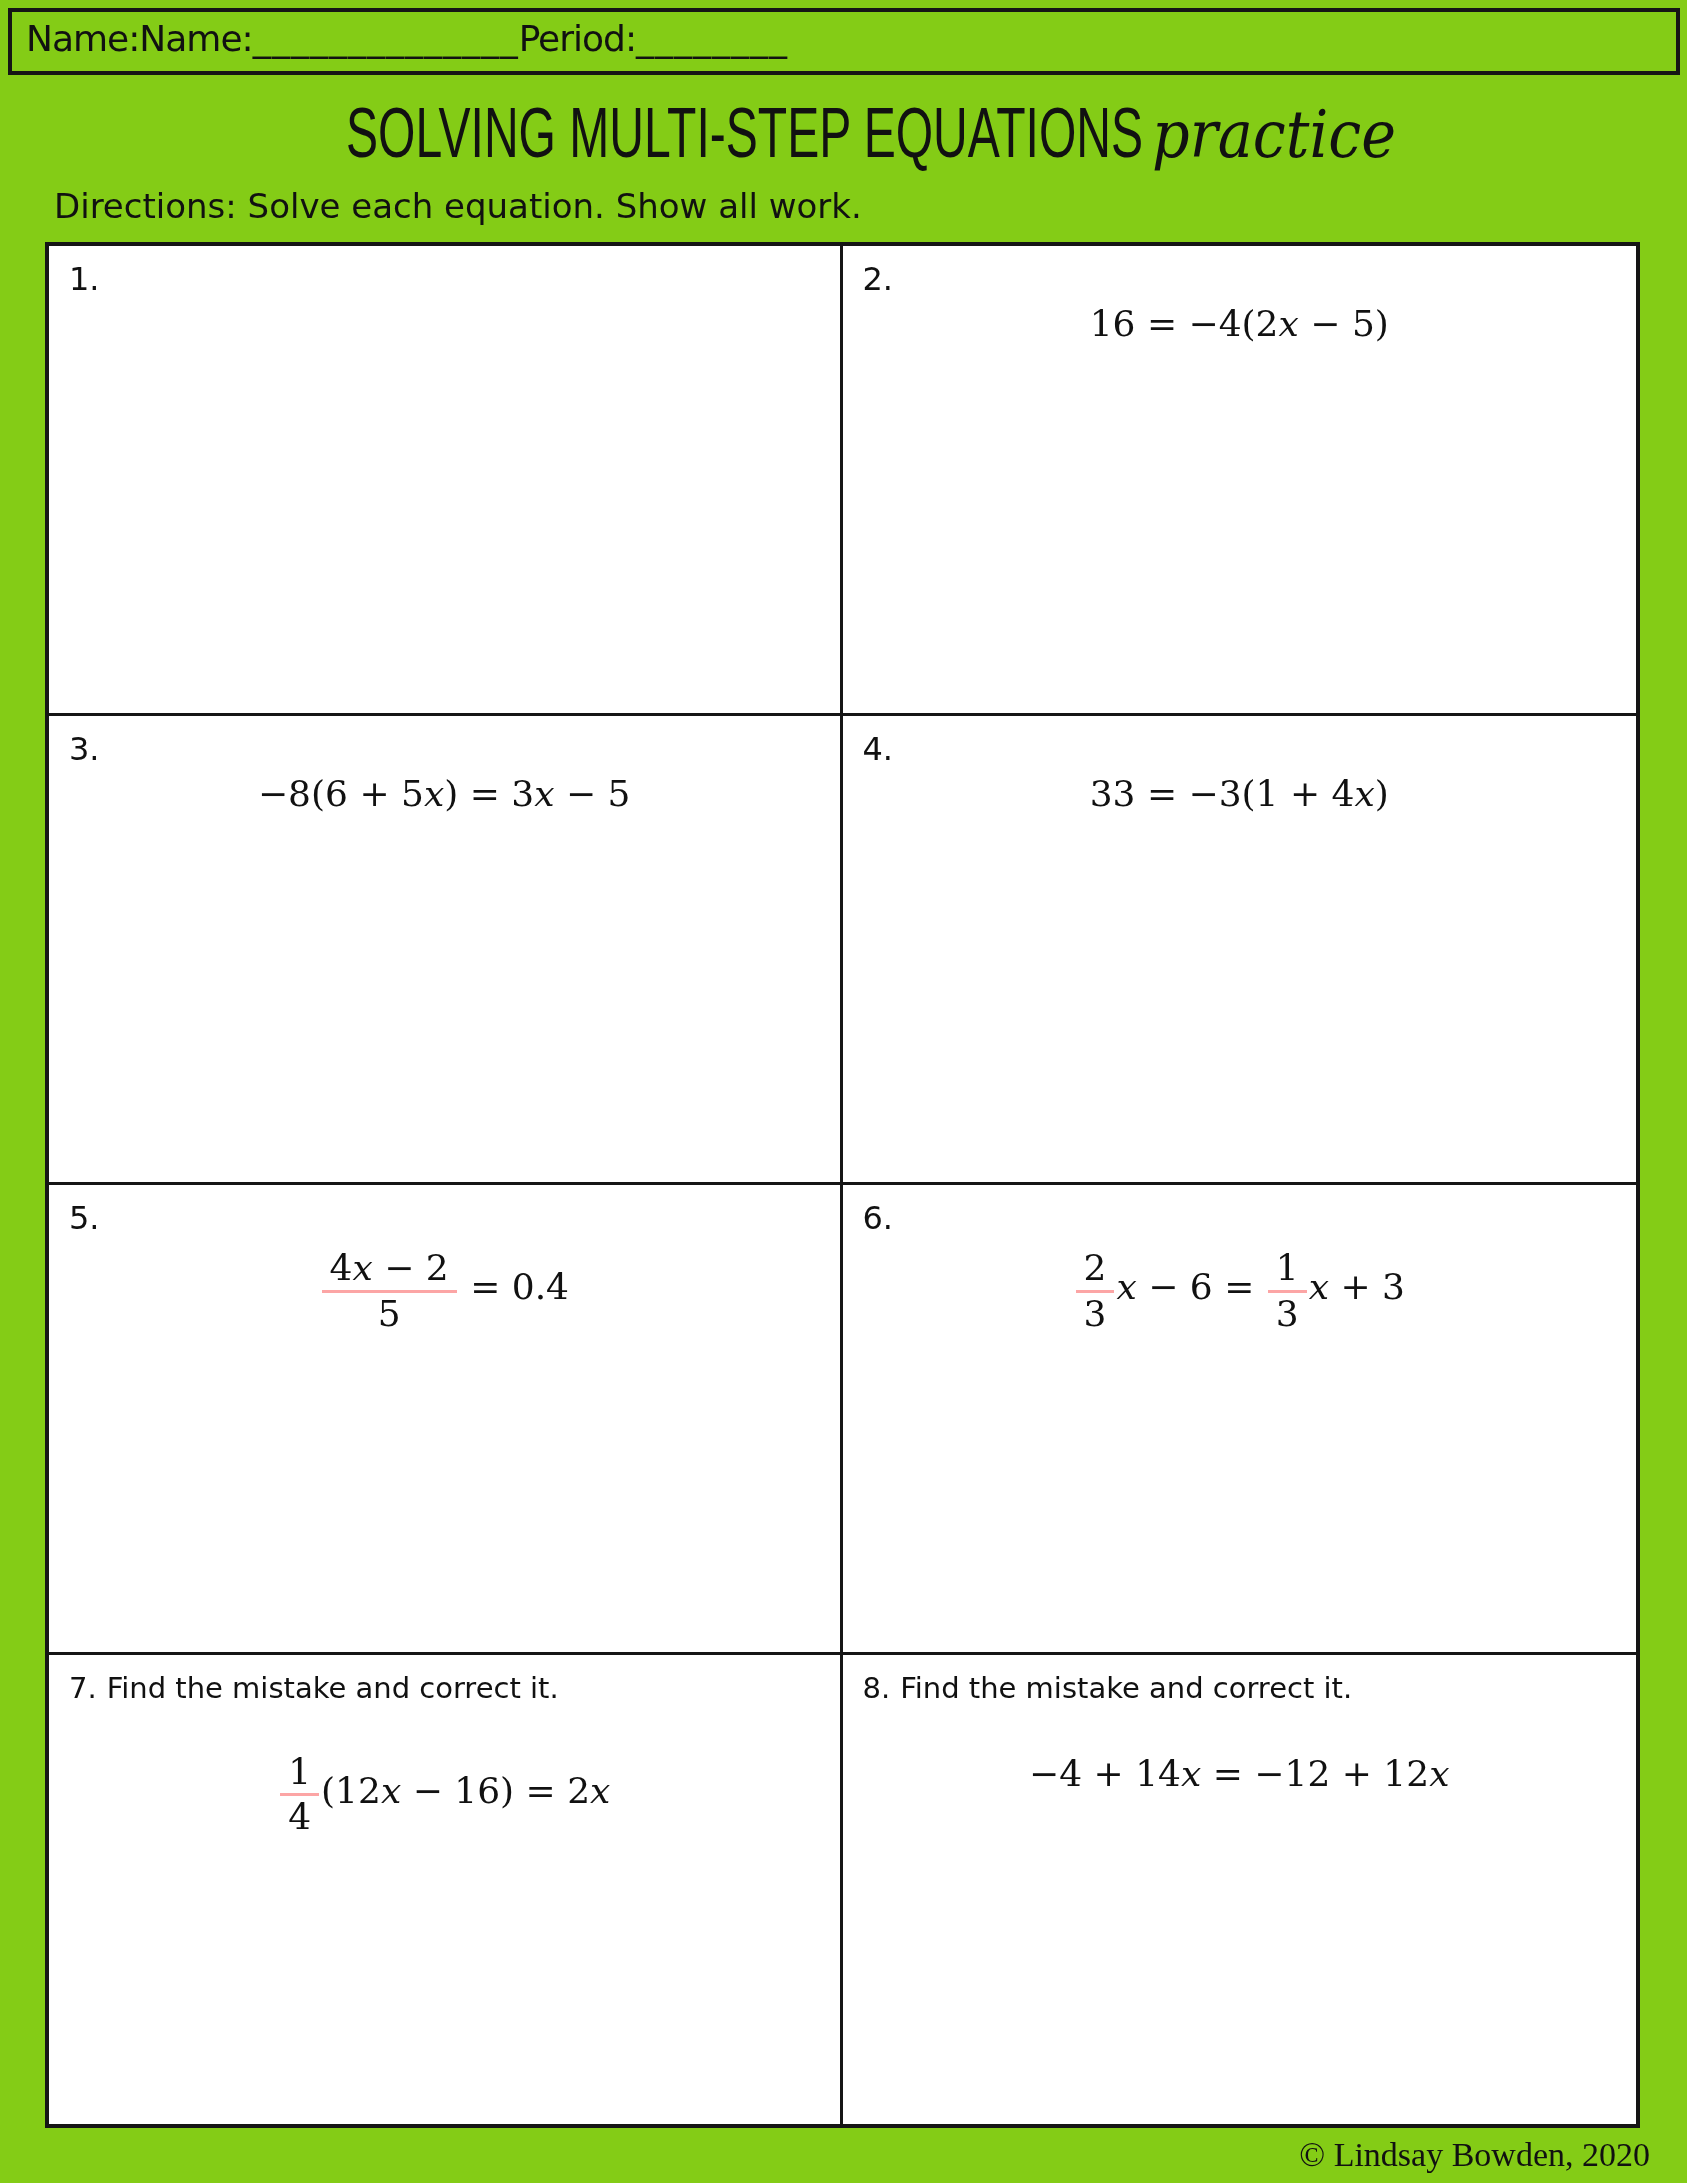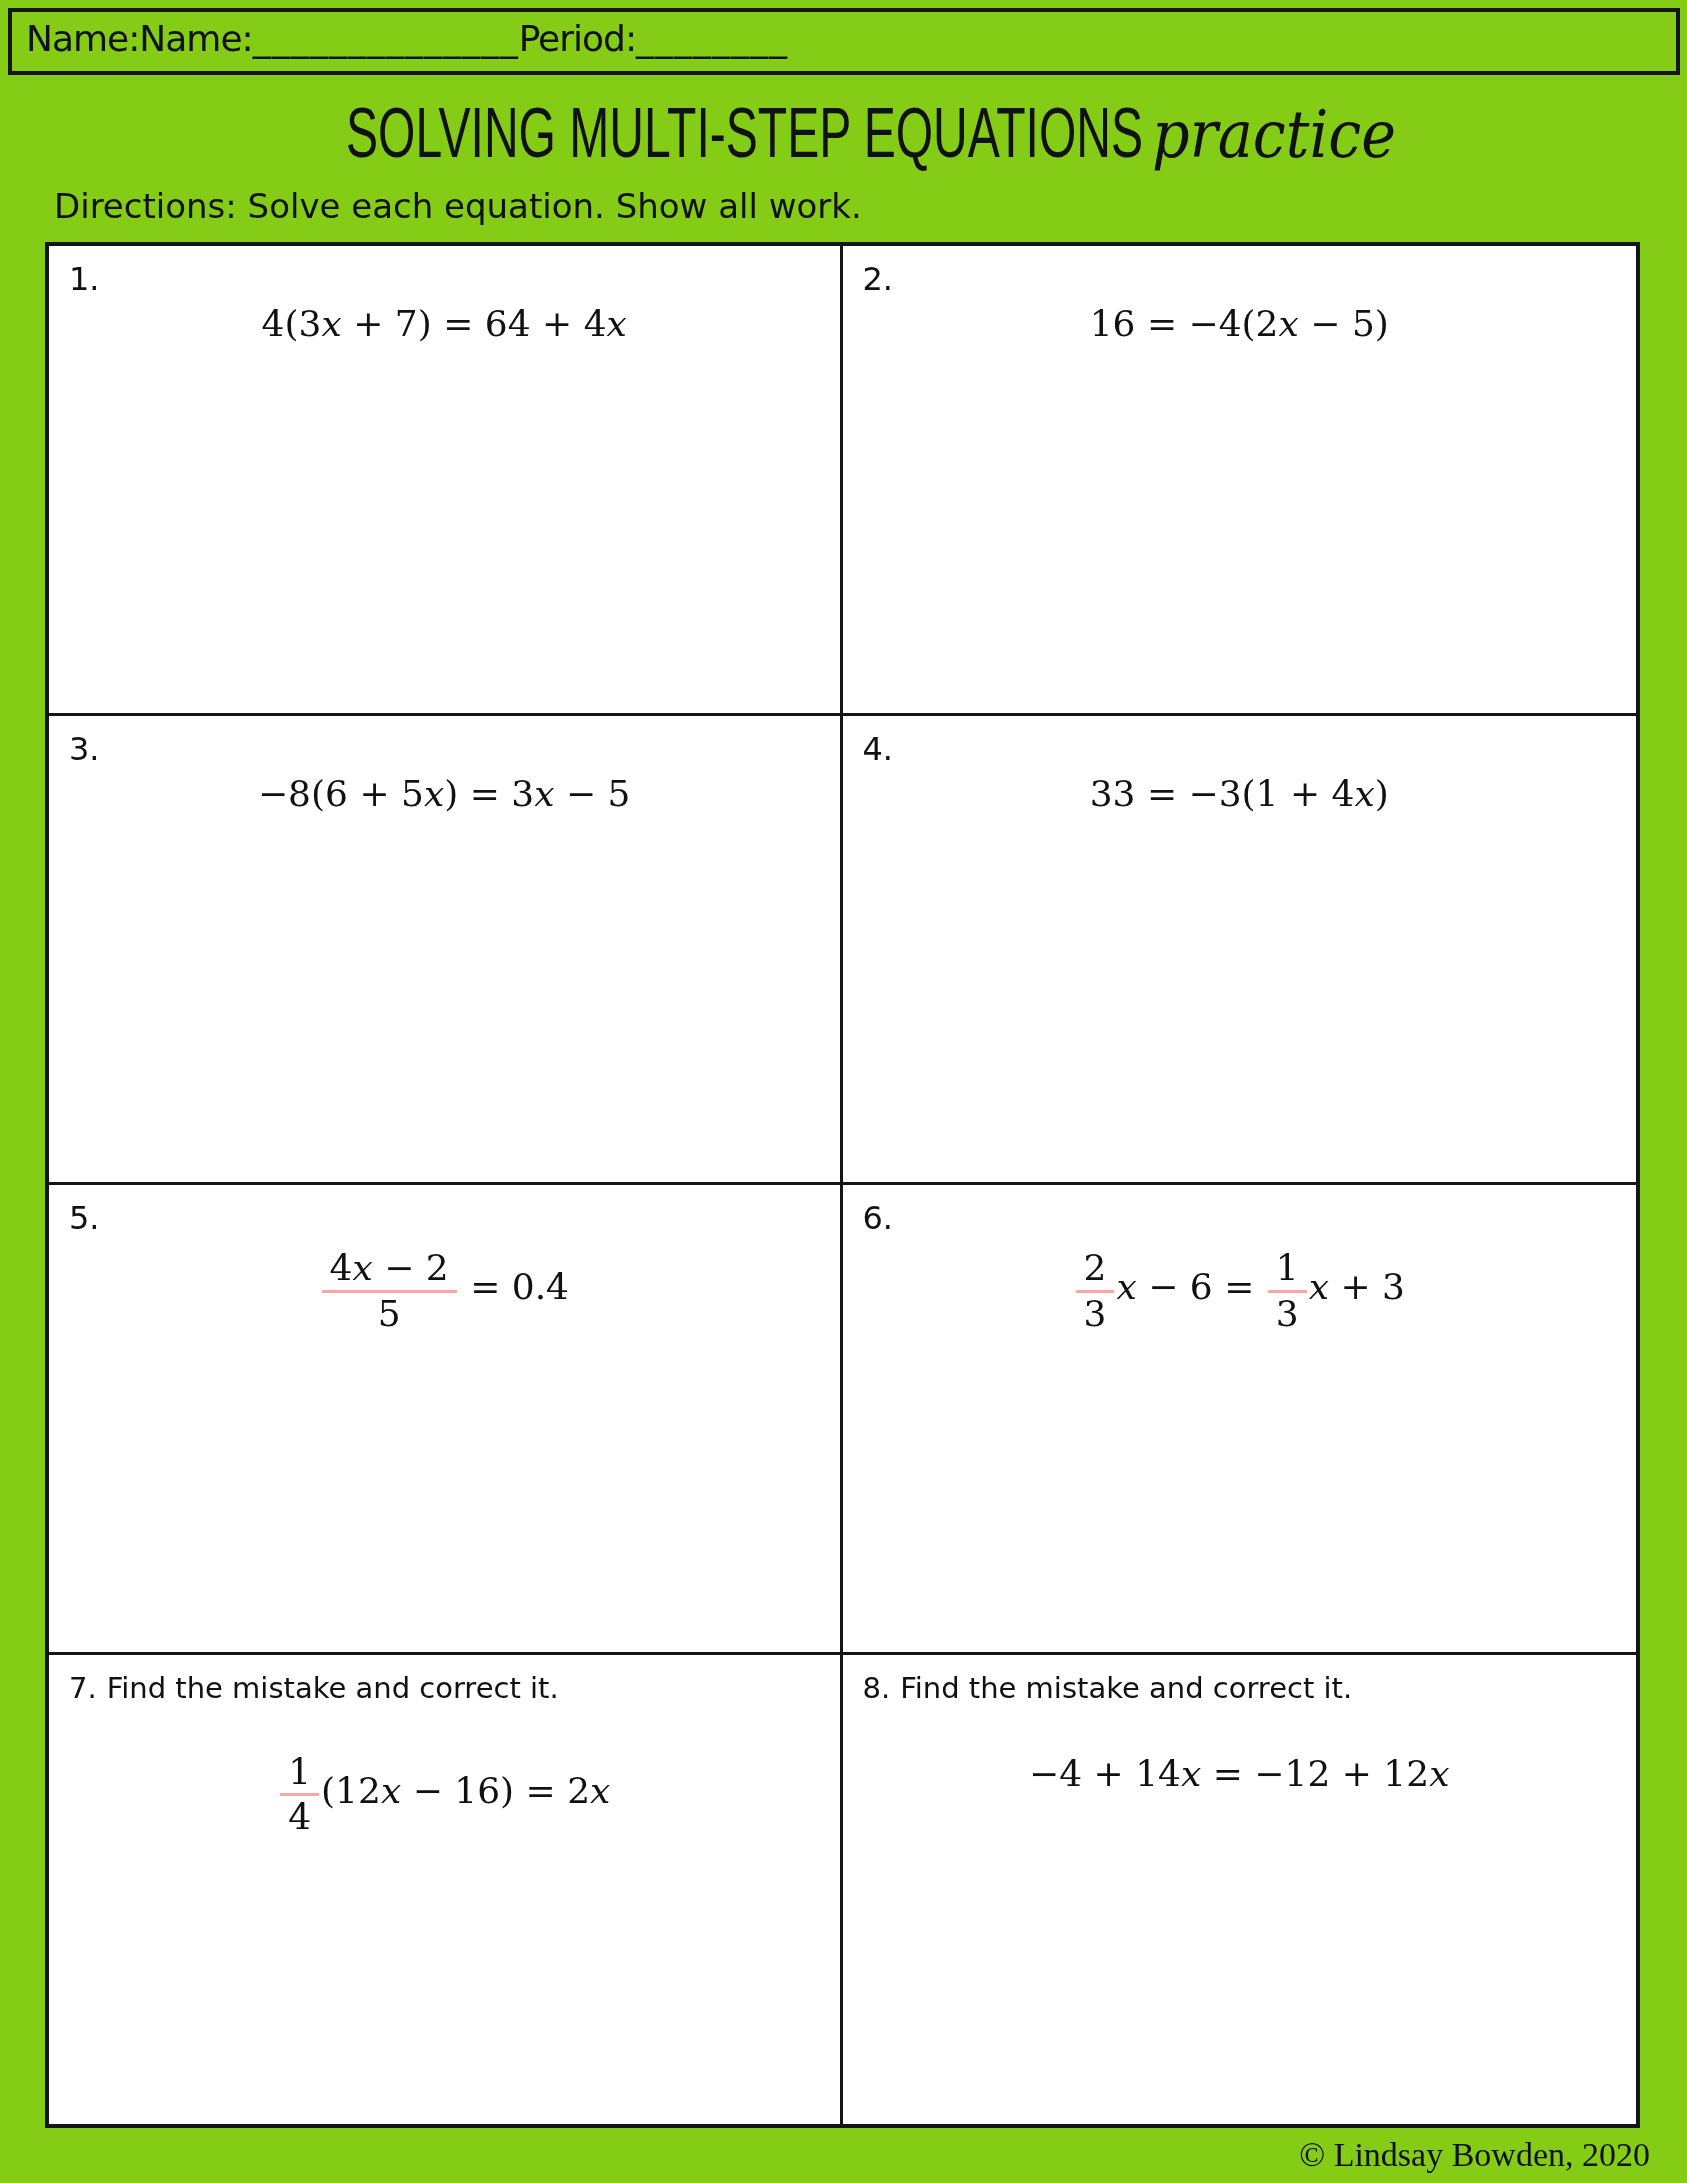--- a/index.html
+++ b/index.html
@@ -128,21 +128,20 @@
   </svg>
 
   <div class="directions">Directions: Solve each equation. Show all work.</div>
 
   <div class="grid">
 
     <div class="cell">
       <div class="cell-label">
         <span class="p-num">1.</span><span class="p-prompt"></span>
       </div>
-      <div class="equation">4(3<i>x</i> + 7) = 64 + 4<i>x</i></div>
     </div>
 
     <div class="cell">
       <div class="cell-label">
         <span class="p-num">2.</span><span class="p-prompt"></span>
       </div>
       <div class="equation">16 = −4(2<i>x</i> − 5)</div>
     </div>
 
     <div class="cell">

